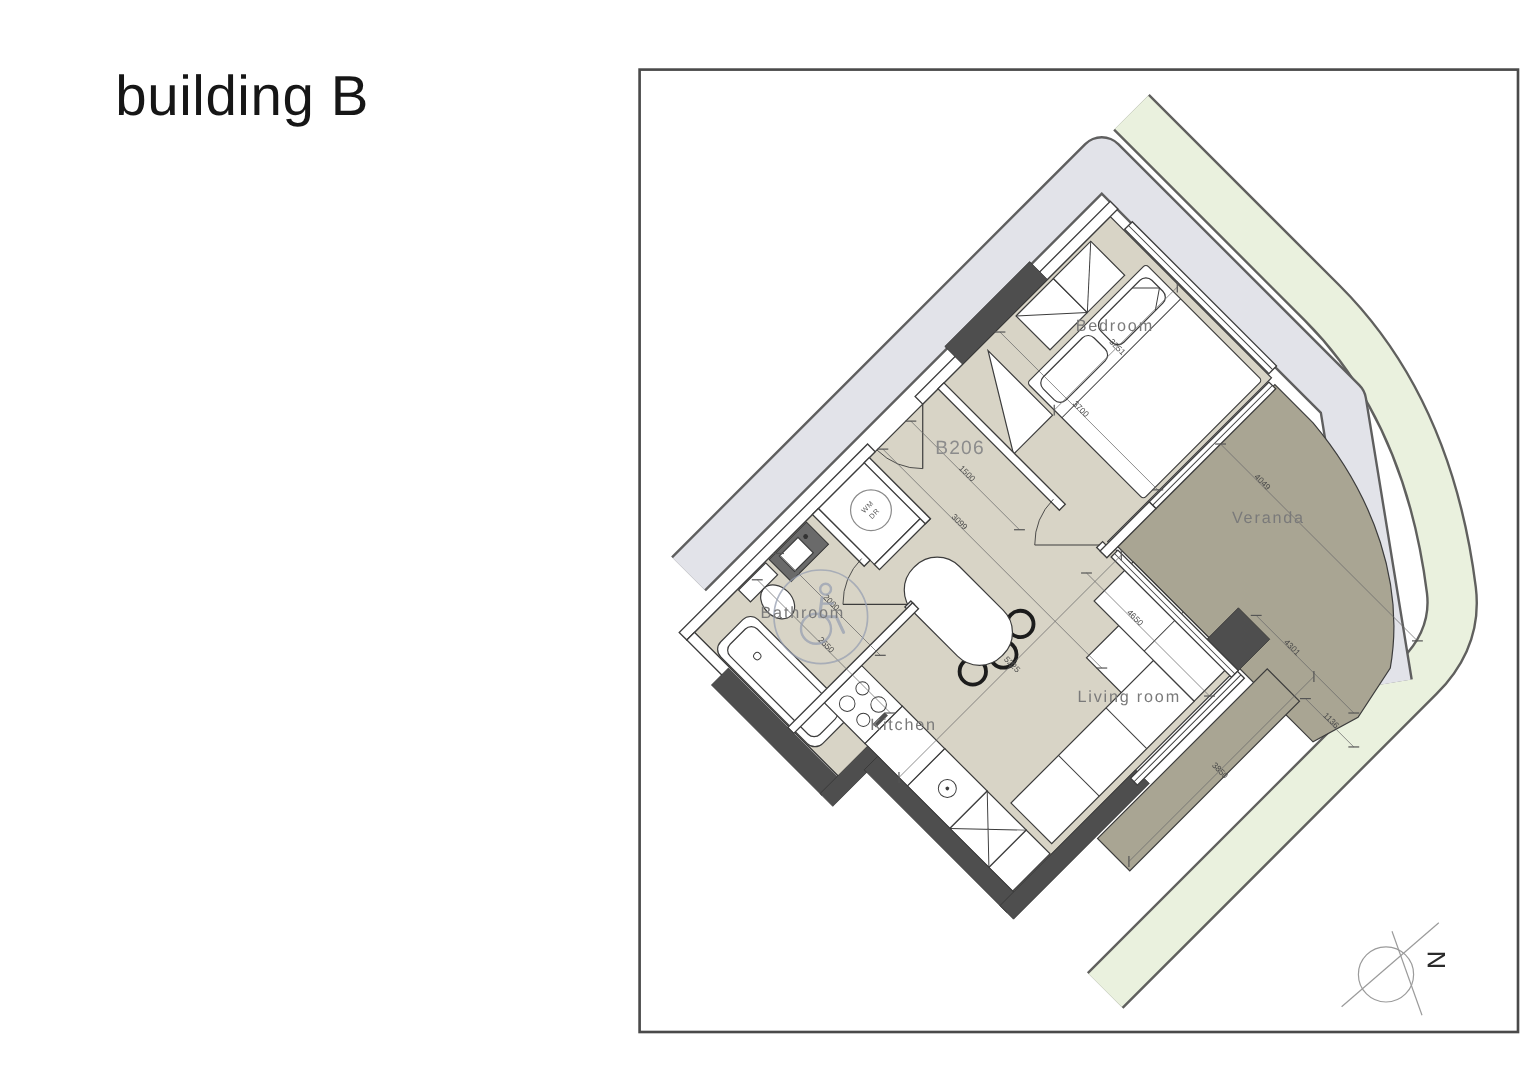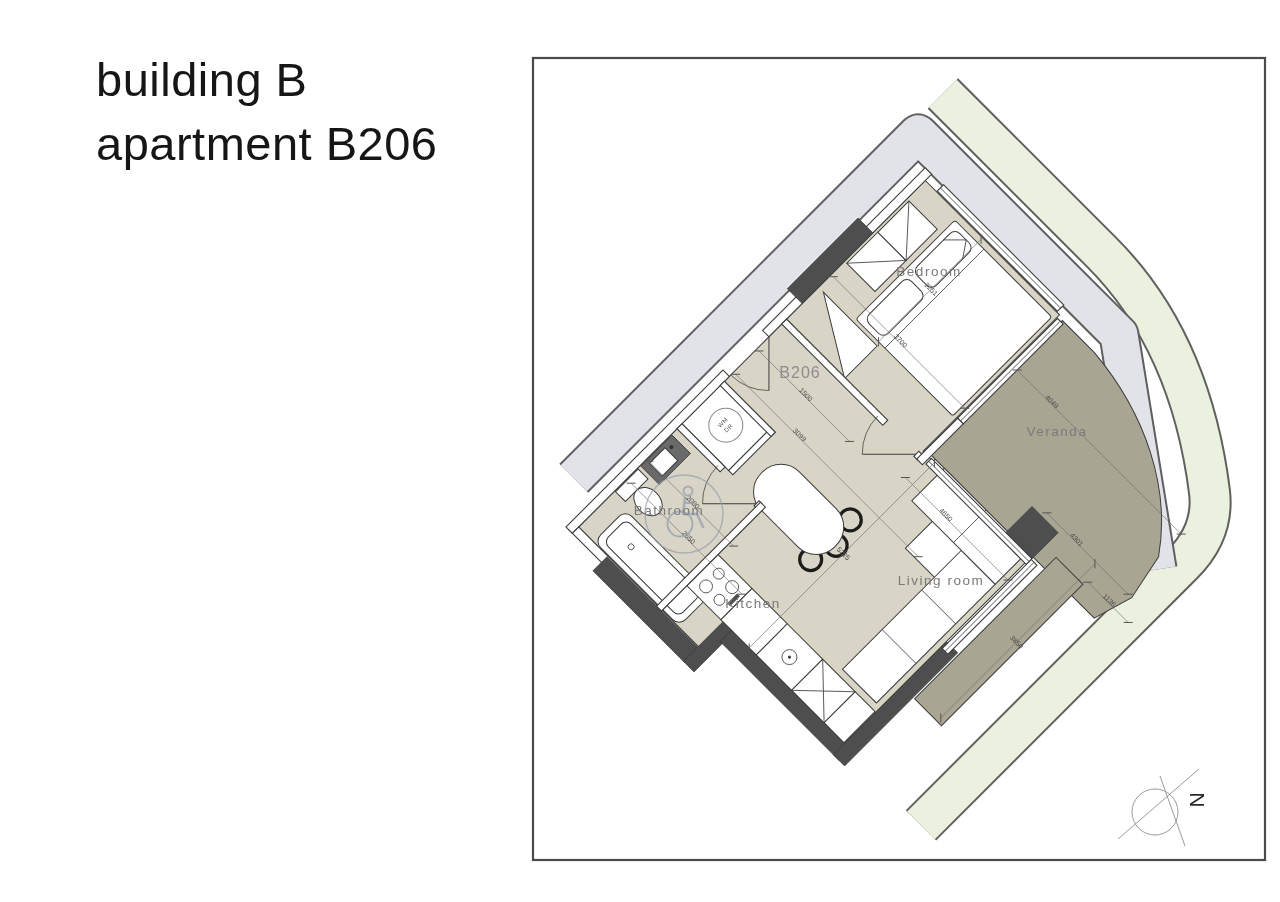--- a/index.html
+++ b/index.html
@@ -16,21 +16,20 @@
   .furn{fill:#ffffff;stroke:#3c3c3c;stroke-width:1;}
   .thin{stroke:#3c3c3c;stroke-width:.8;fill:none;}
   .dimline{stroke:#6b6b6b;stroke-width:.6;}
   .north-stroke{stroke:#9b9b9b;stroke-width:1;fill:none;}
 </style>
 </head>
 <body>
 
 <div class="title">
   <div>building B</div>
-  <div>apartment B206</div>
 </div>
 
 <svg width="1280" height="902" viewBox="0 0 1280 902" style="position:absolute;left:0;top:0;">
   <defs>
     <marker id="tick" viewBox="-5 -5 10 10" markerWidth="10" markerHeight="10" refX="0" refY="0" orient="auto" markerUnits="userSpaceOnUse">
       <path d="M -3.2 3.2 L 3.2 -3.2" stroke="#555" stroke-width="1"></path>
     </marker>
   </defs>
 
   <rect x="533" y="58" width="732" height="802" fill="#ffffff" stroke="#4a4a4a" stroke-width="2.2"></rect>

